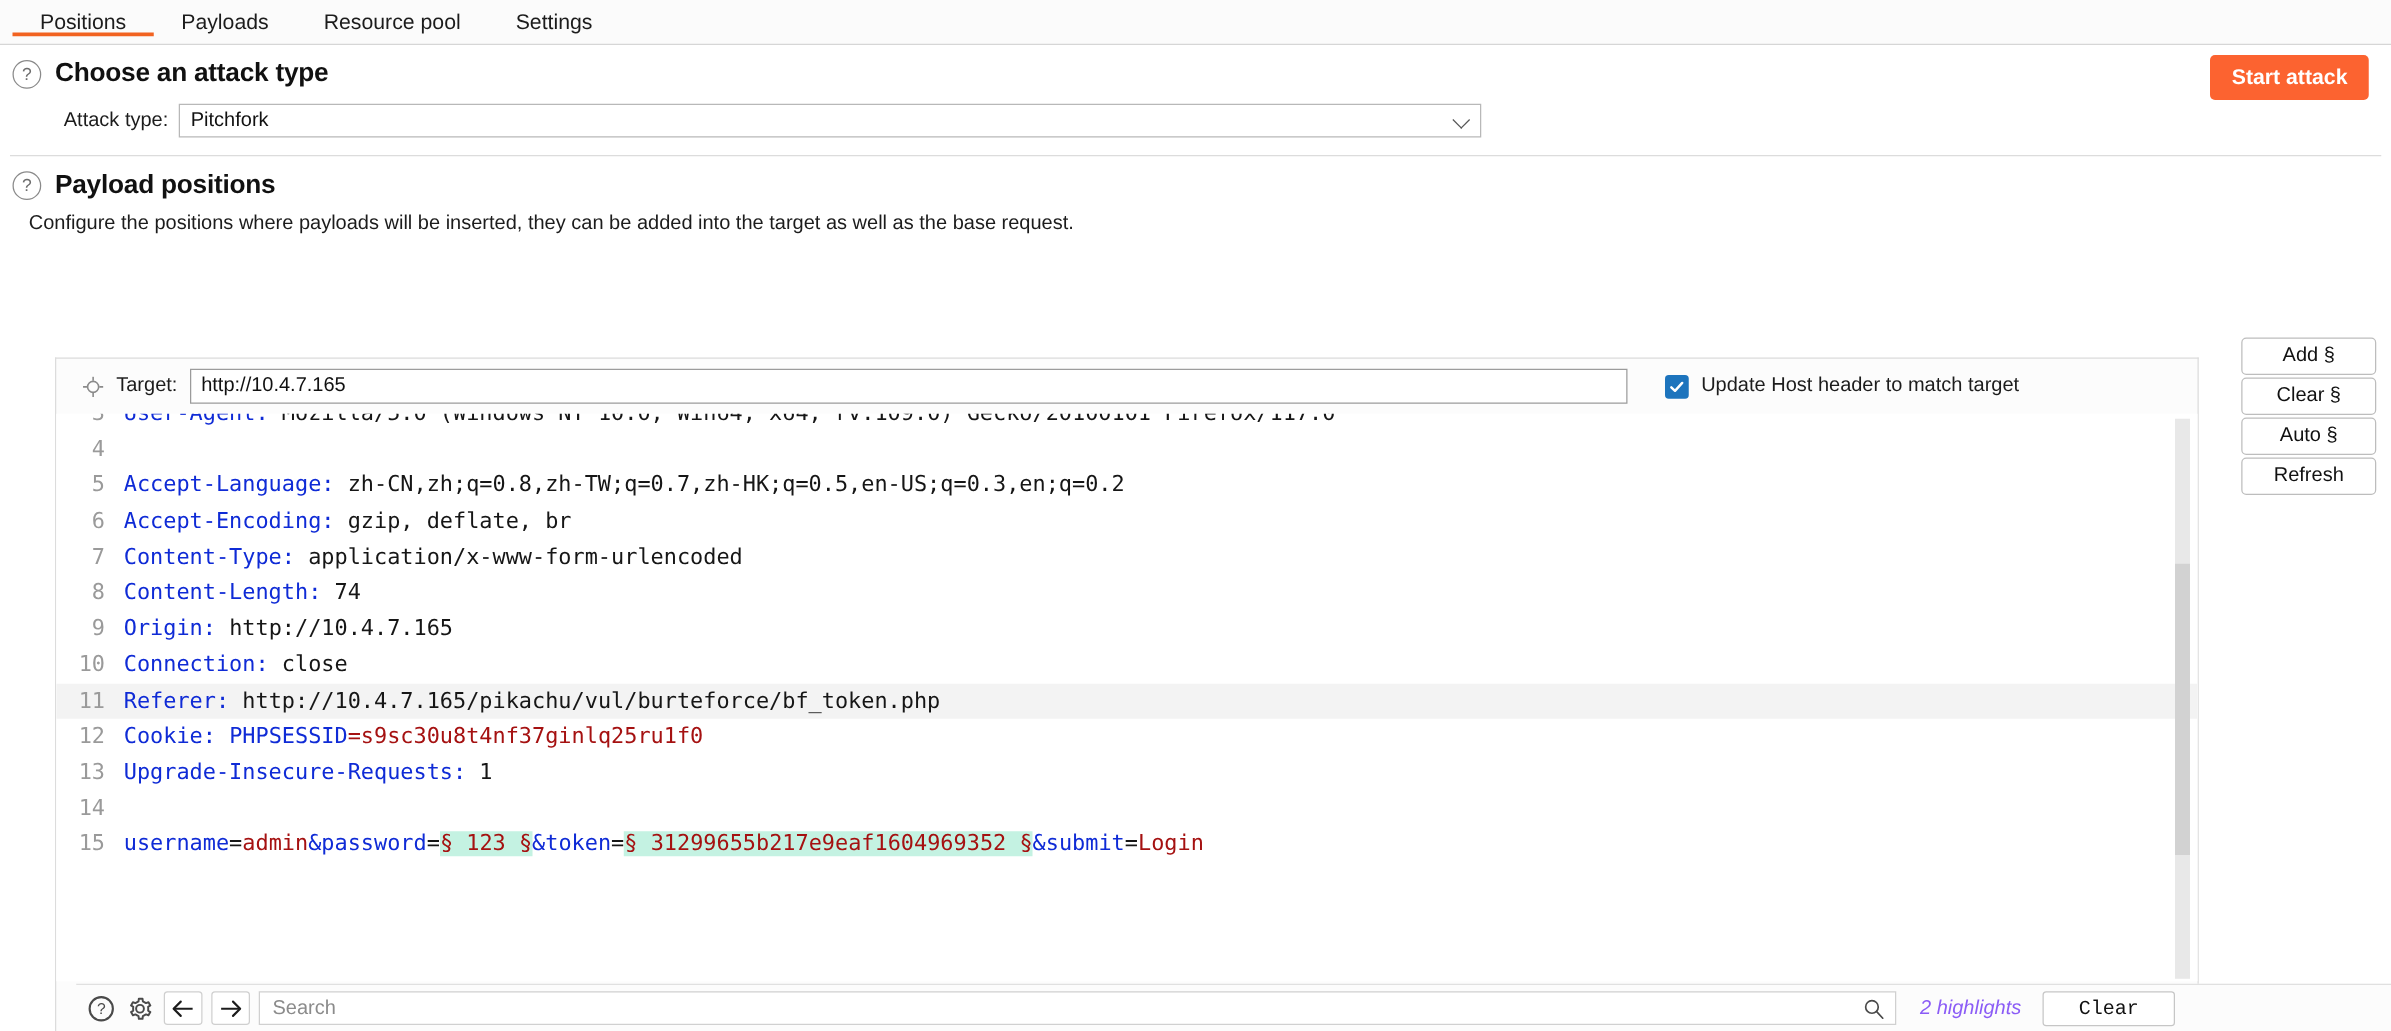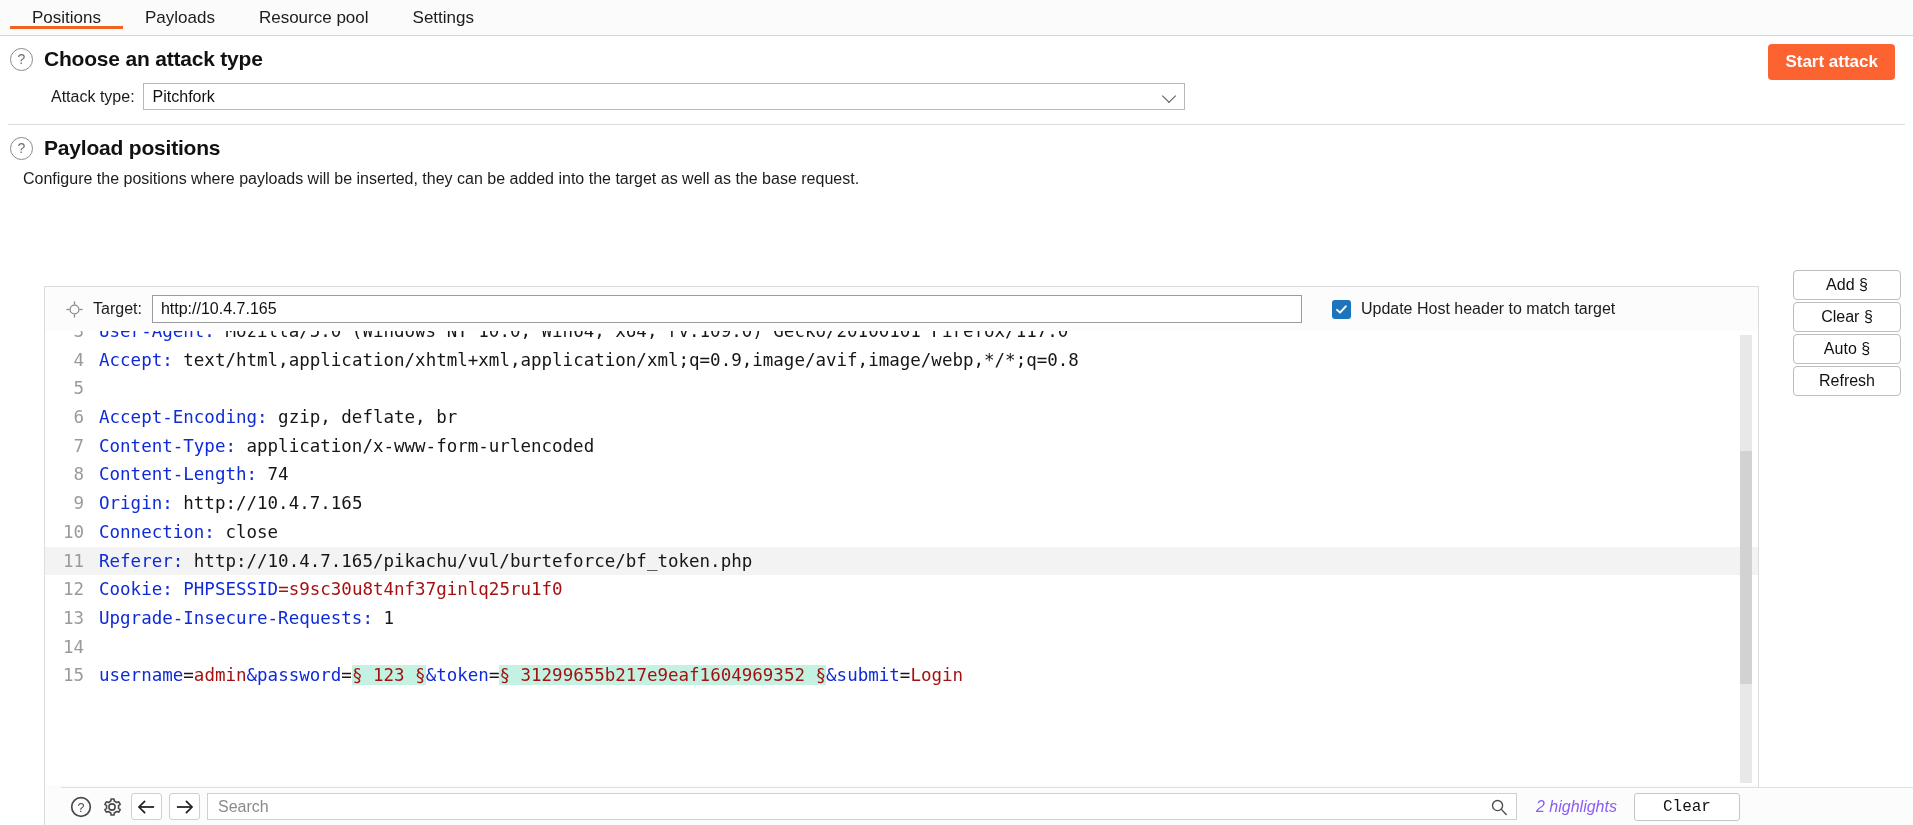--- a/index.html
+++ b/index.html
@@ -369,25 +369,25 @@
 
     <div class="code-area">
 
       <div class="code-line" style="margin-top:-14px;">
         <span class="ln">3</span>
         <span class="ltxt"><span class="k">User-Agent:</span><span class="v"> Mozilla/5.0 (Windows NT 10.0; Win64; x64; rv:109.0) Gecko/20100101 Firefox/117.0</span></span>
       </div>
 
       <div class="code-line">
         <span class="ln">4</span>
-        <span class="ltxt"><span class="k">Accept:</span><span class="v"> text/html,application/xhtml+xml,application/xml;q=0.9,image/avif,image/webp,*/*;q=0.8</span></span>
       </div>
 
       <div class="code-line">
         <span class="ln">5</span>
+        <span class="ltxt"><span class="k">Accept-Language:</span><span class="v"> zh-CN,zh;q=0.8,zh-TW;q=0.7,zh-HK;q=0.5,en-US;q=0.3,en;q=0.2</span></span>
       </div>
 
       <div class="code-line">
         <span class="ln">6</span>
         <span class="ltxt"><span class="k">Accept-Encoding:</span><span class="v"> gzip, deflate, br</span></span>
       </div>
 
       <div class="code-line">
         <span class="ln">7</span>
         <span class="ltxt"><span class="k">Content-Type:</span><span class="v"> application/x-www-form-urlencoded</span></span>

